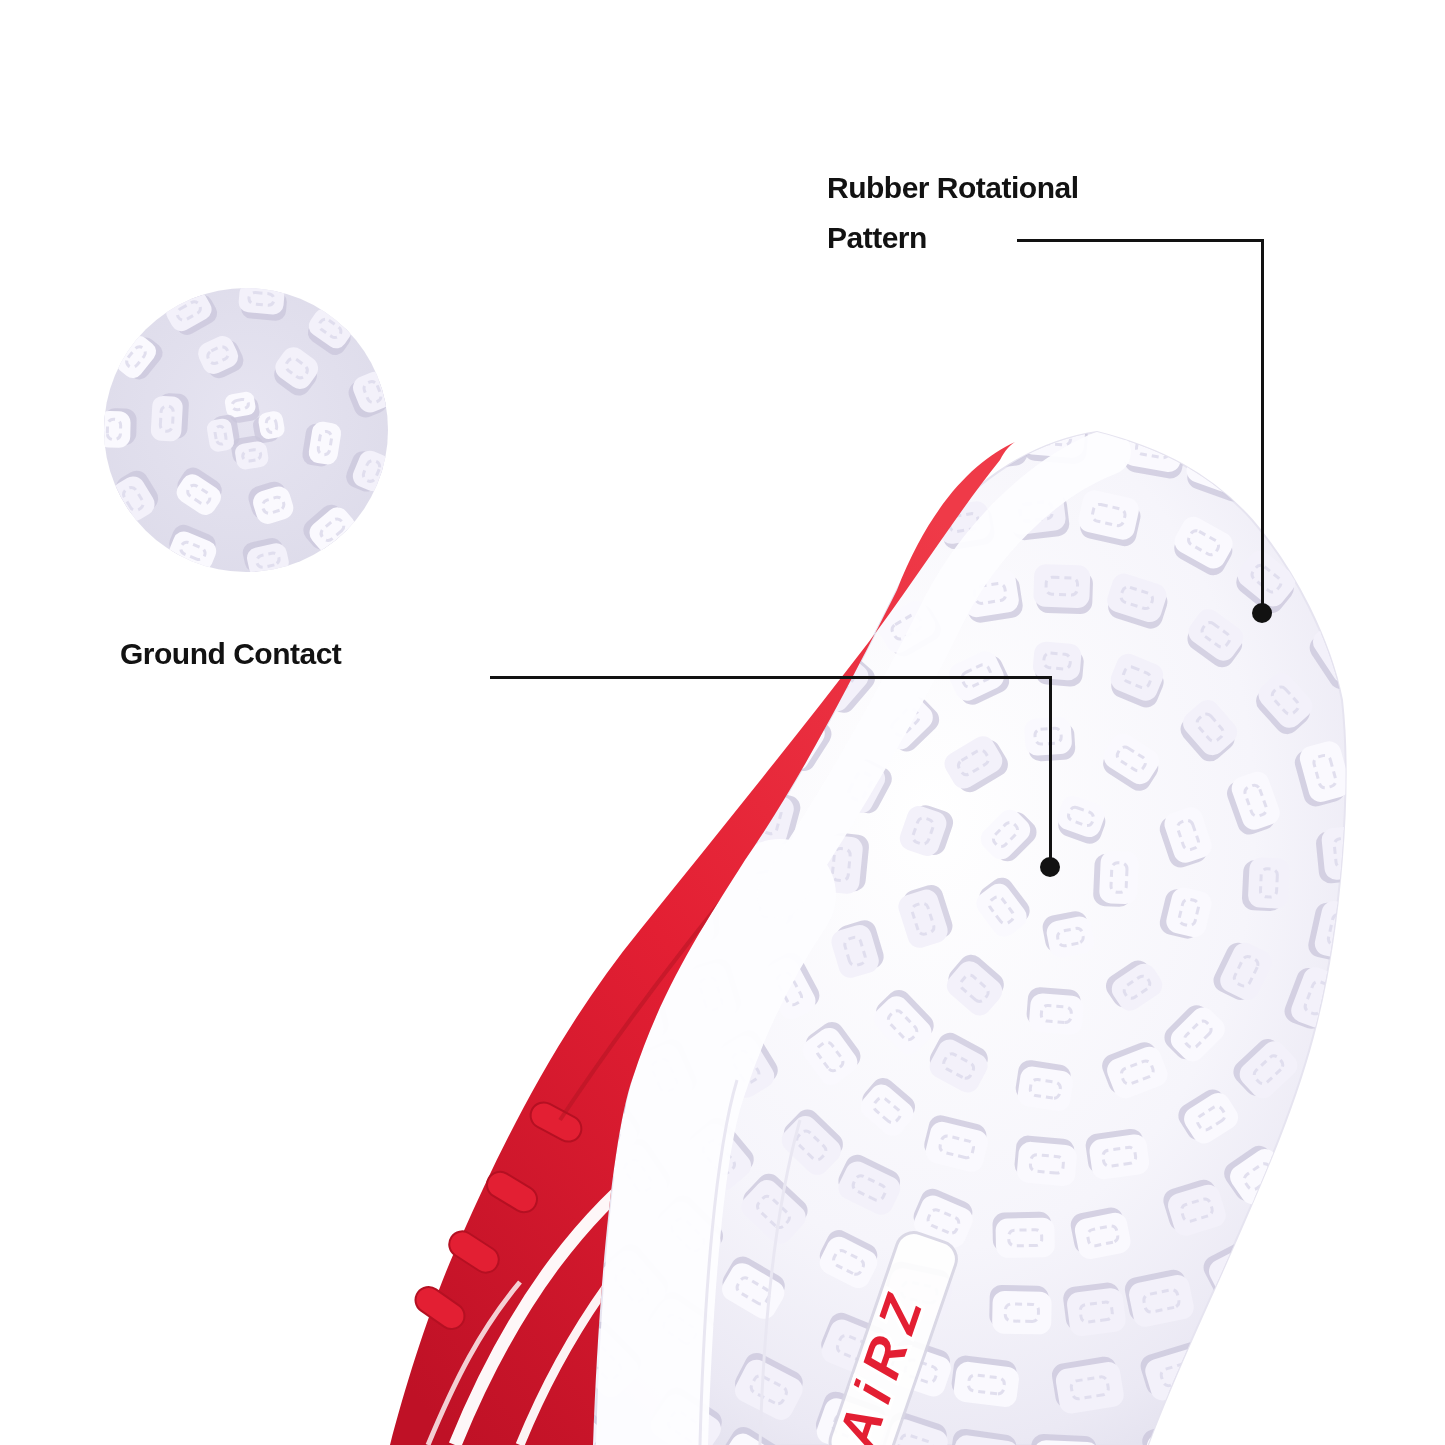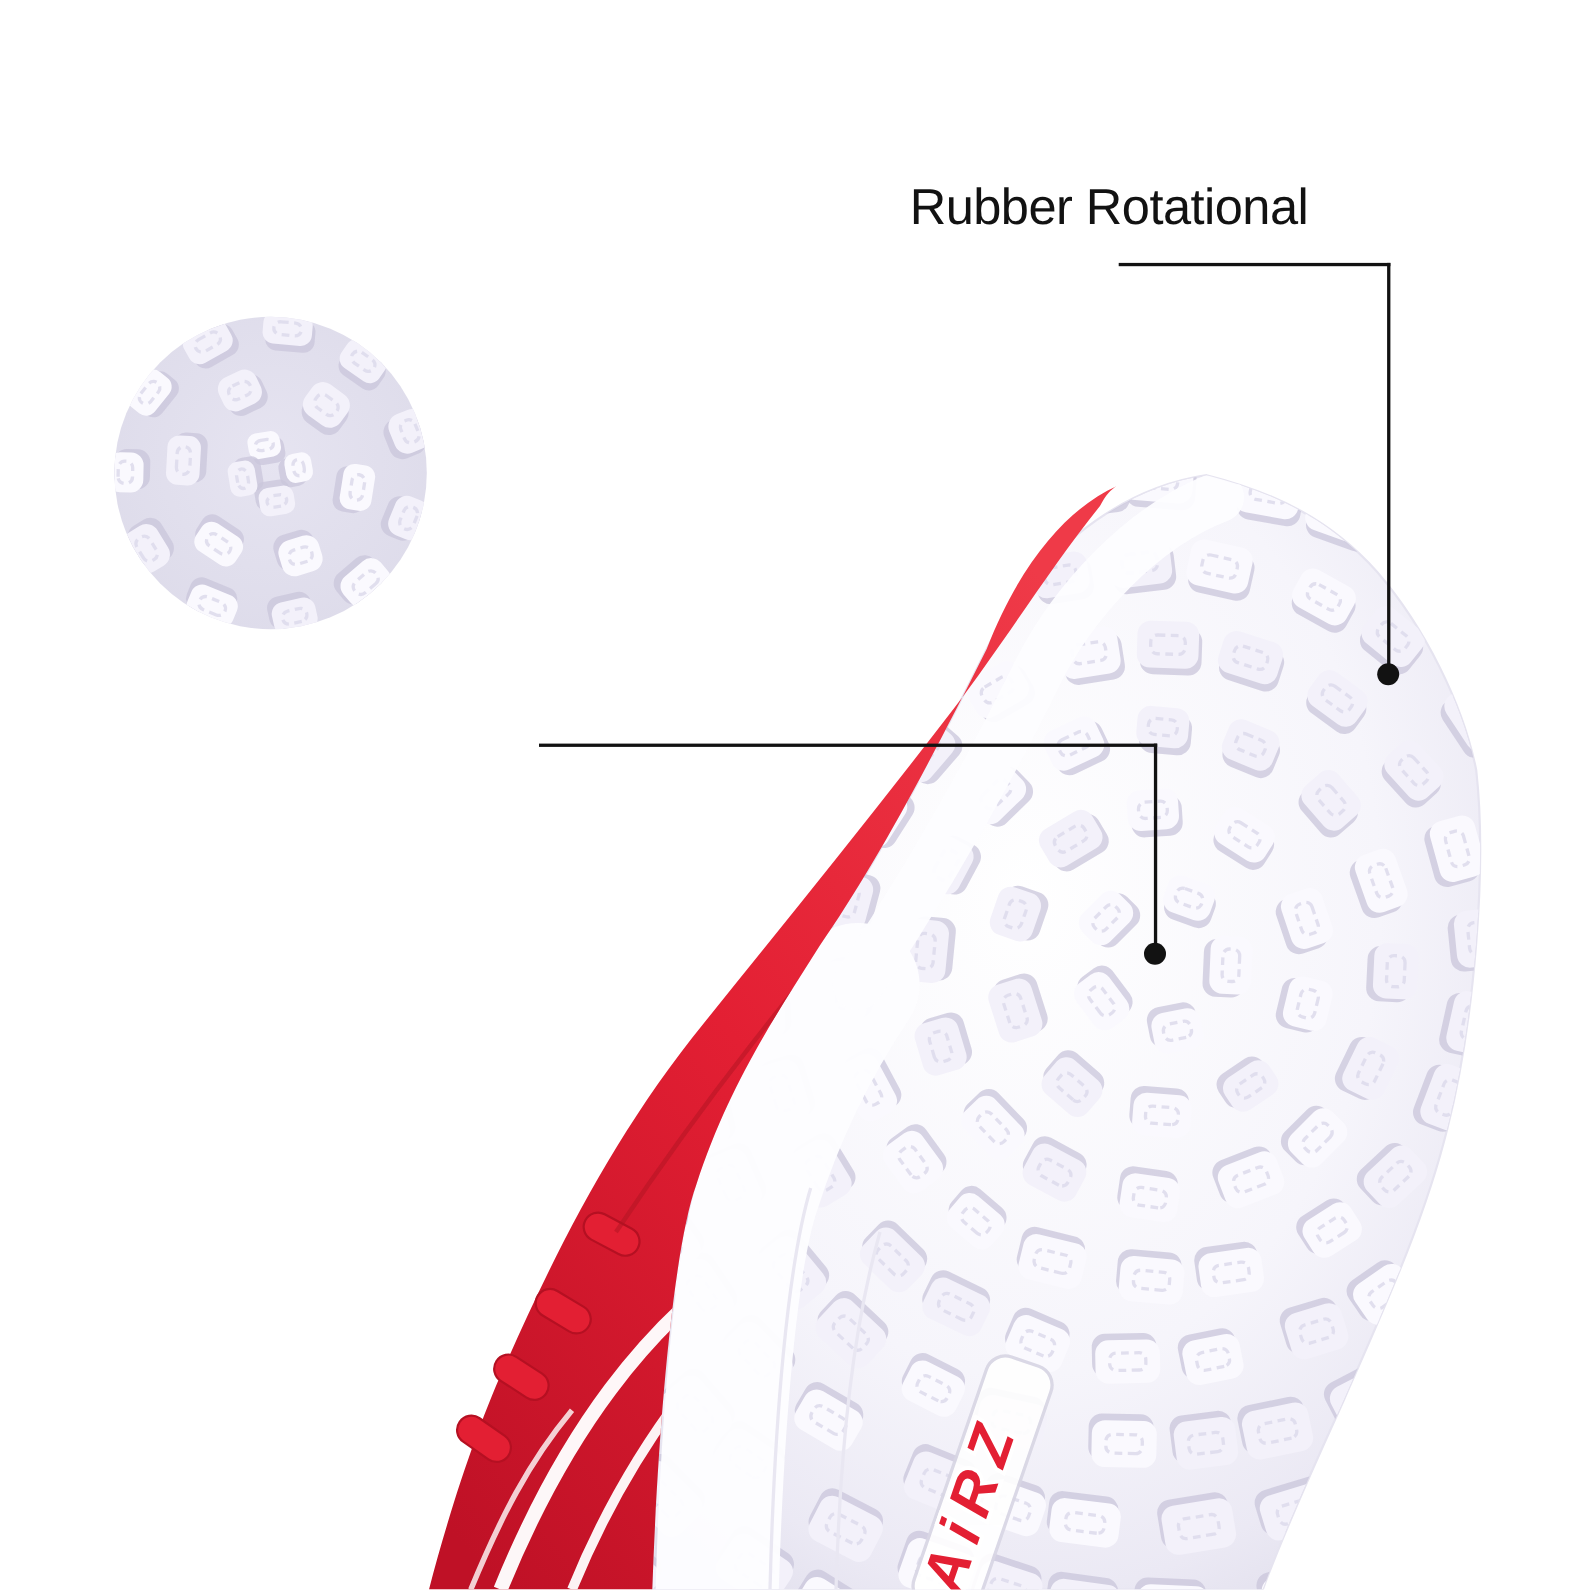--- a/index.html
+++ b/index.html
@@ -2,21 +2,21 @@
 <html style="--accent-red: #e31f33; --red-dark: #bf1126; --red-bright: #ef3a48; --text: #121212; --leader-line: #121212; --sole-edge: #dbd9e8; --stud-shadow: #c9c6db; --circle-bg: #dcdae9; --background: #ffffff;"><head>
 <meta charset="utf-8">
 <style>
   html,body{margin:0;padding:0}
   body{
     width:1445px;height:1445px;position:relative;overflow:hidden;
     background:#ffffff;font-family:"Liberation Sans",sans-serif;
   }
   #scene{position:absolute;left:0;top:0;width:1445px;height:1445px;display:block}
   .callout{
-    position:absolute;font-weight:400;font-size:46px;line-height:50px;
+    position:absolute;font-weight:700;font-size:30px;line-height:50px;
     letter-spacing:-0.5px;color:var(--text,#121212);white-space:nowrap;
   }
   .callout span{display:block}
   #callout-rotational{left:827px;top:163px}
   #callout-contact{left:120px;top:629px}
   .lead{position:absolute;background:var(--leader-line,#121212)}
   #lead1-h{left:1017px;top:239px;width:247px;height:3px}
   #lead1-v{left:1261px;top:239px;width:3px;height:374px}
   #lead2-h{left:490px;top:676px;width:562px;height:3px}
   #lead2-v{left:1049px;top:676px;width:3px;height:191px}
@@ -1242,22 +1242,24 @@
           <rect x="-17.147286212304607" y="-8.96500368672423" width="40.294572424609214" height="29.93000737344846" rx="10.47550258070696" fill="var(--stud-shadow,#c9c6db)" opacity="0.75"></rect>
           <rect x="-20.147286212304607" y="-14.96500368672423" width="40.294572424609214" height="29.93000737344846" rx="10.47550258070696" fill="#f3f1fa"></rect>
           <rect x="-11.282480278890581" y="-5.986001474689693" width="22.564960557781163" height="11.972002949379386" rx="6" fill="none" stroke="#dedcec" stroke-width="3" stroke-dasharray="7 5" opacity="0.9"></rect>
         </g>
       </g>
   </g>
 </svg>
 
 <div class="callout" id="callout-rotational">
   <span>Rubber Rotational</span>
+  <span>Pattern</span>
 </div>
 <div class="callout" id="callout-contact">
+  <span>Ground Contact</span>
 </div>
 
 <div class="lead" id="lead1-h"></div>
 <div class="lead" id="lead1-v"></div>
 <div class="leaddot" id="dot1"></div>
 
 <div class="lead" id="lead2-h"></div>
 <div class="lead" id="lead2-v"></div>
 <div class="leaddot" id="dot2"></div>
 

